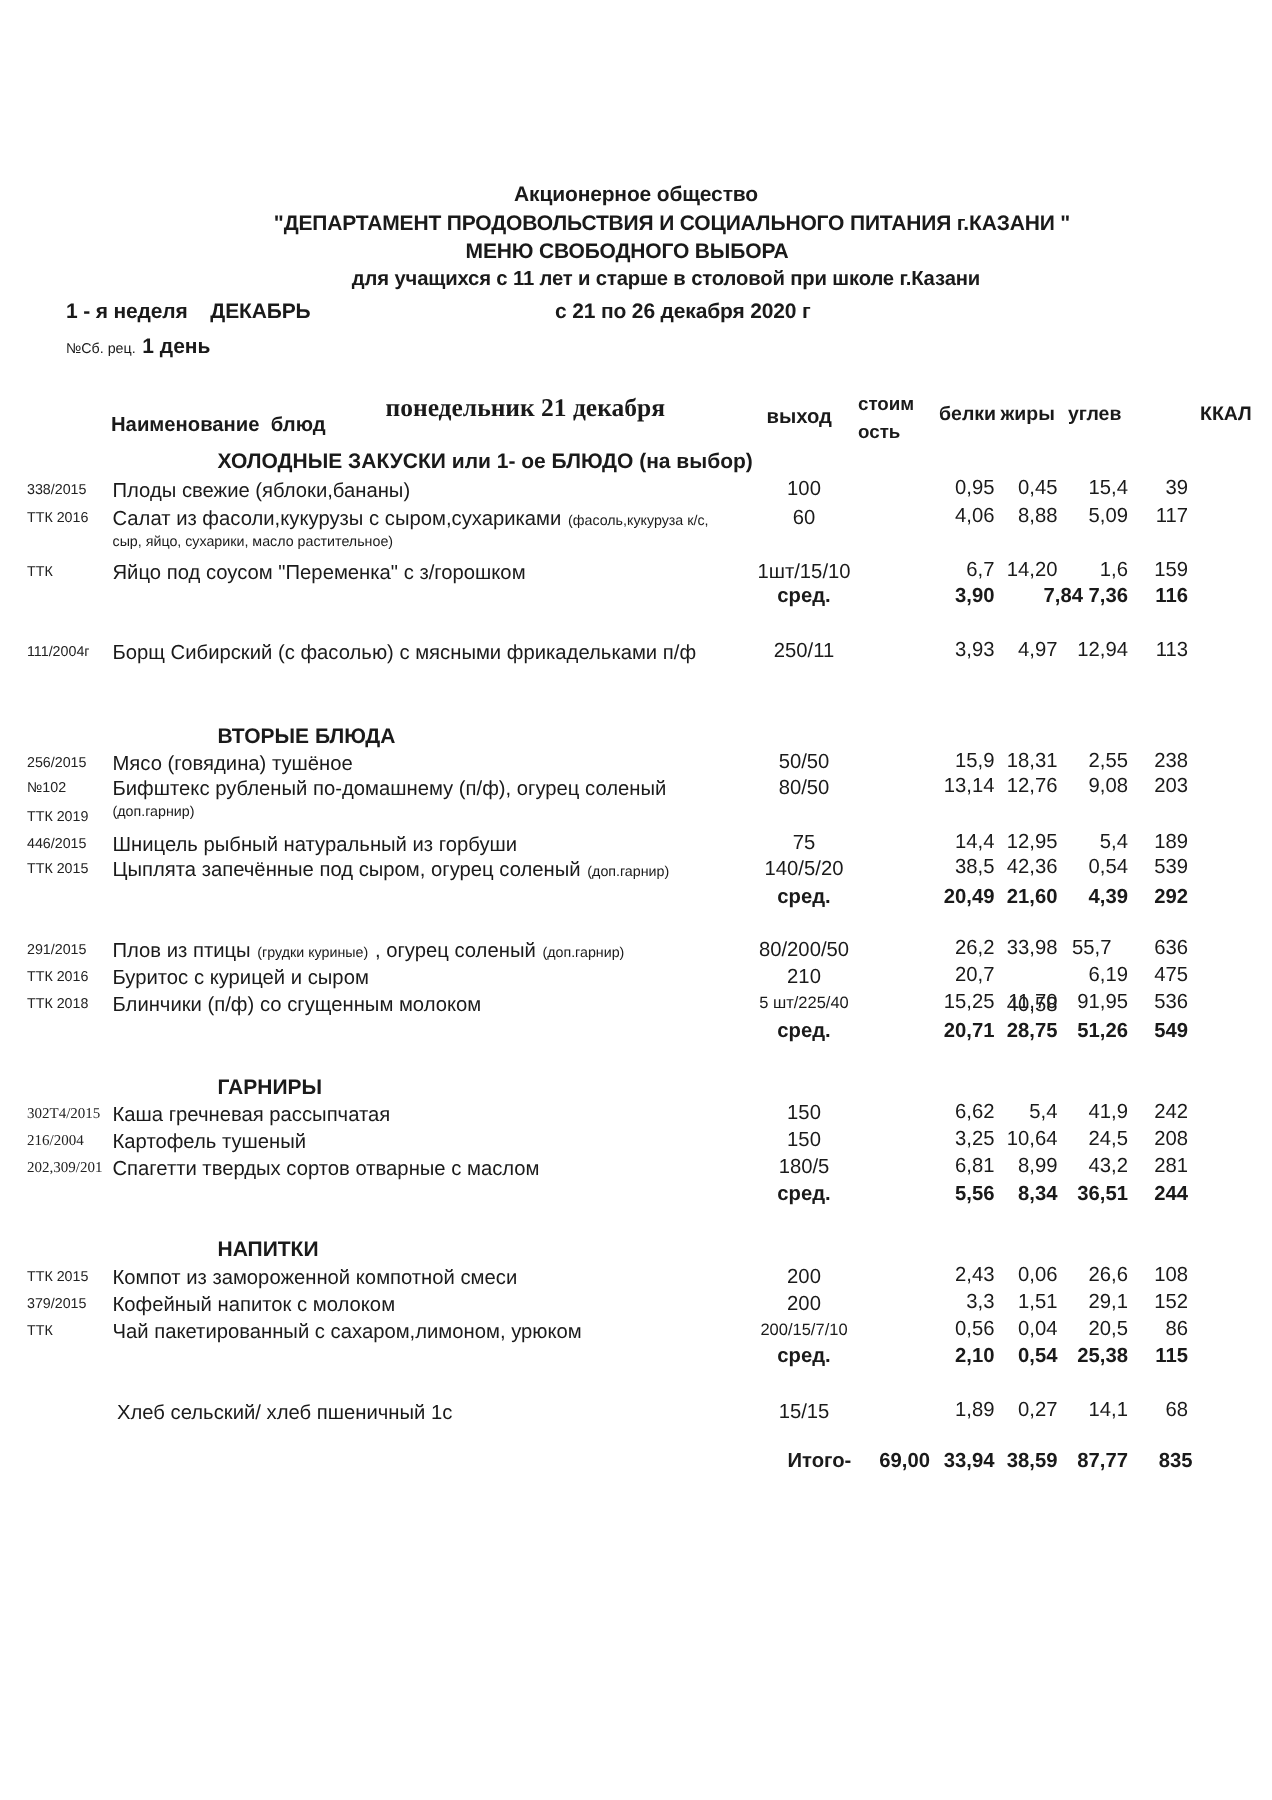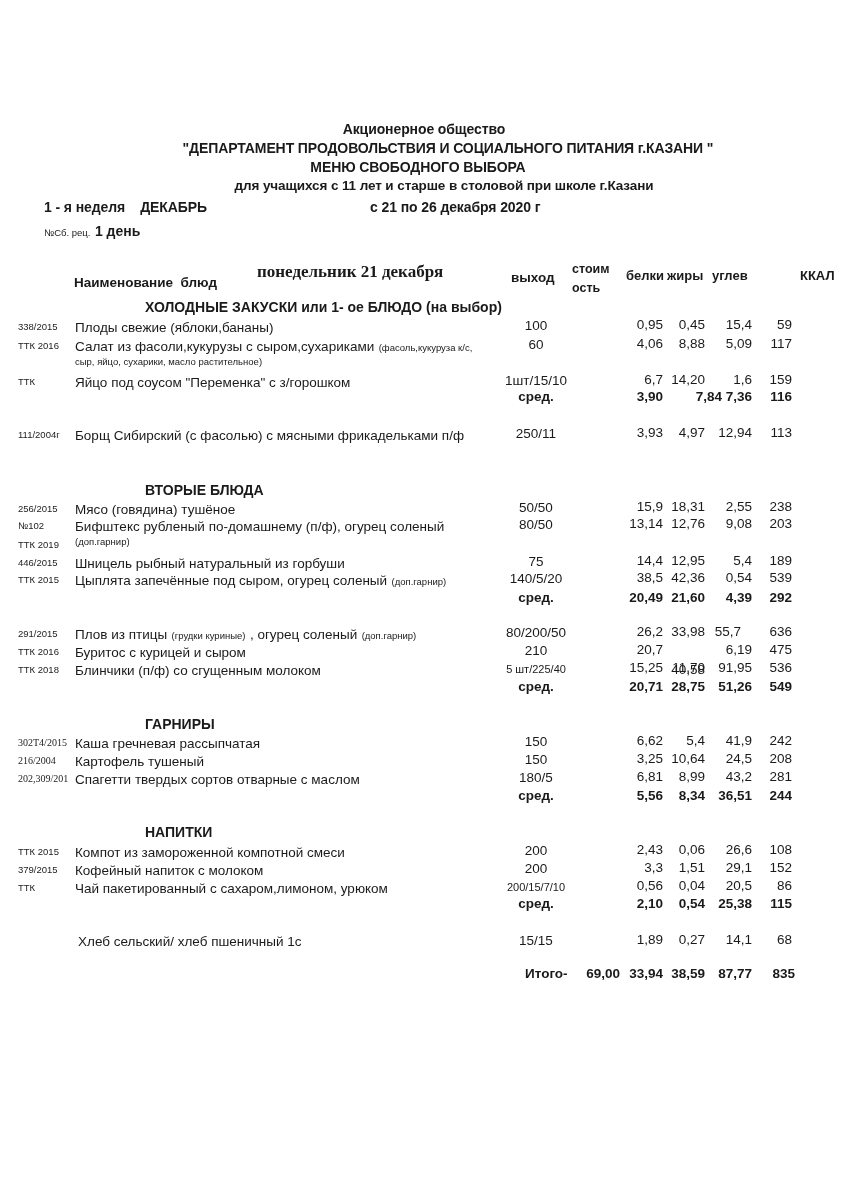--- a/index.html
+++ b/index.html
@@ -47,21 +47,21 @@
 
 <div class="abs section" style="top:299px; left:145px;">ХОЛОДНЫЕ  ЗАКУСКИ  или 1- ое БЛЮДО (на выбор)</div>
 
 <div id="rows">
     <div class="abs code" style="top: 321px; left: 18px;">338/2015</div>
     <div class="abs" style="top: 318px; left: 75px;"><span class="name">Плоды свежие (яблоки,бананы)</span> </div>
     <div class="abs yield" style="top: 318px; left: 481px;">100</div>
     <div class="abs num" style="top: 317px; left: 618px;width:45px;">0,95</div>
     <div class="abs num" style="top: 317px; left: 662px;width:43px;">0,45</div>
     <div class="abs num" style="top: 317px; left: 705px;width:47px;">15,4</div>
-    <div class="abs num" style="top: 317px; left: 752px;width:40px;">59</div>
+    <div class="abs num" style="top: 317px; left: 752px;width:40px;">39</div>
     <div class="abs code" style="top: 340px; left: 18px;">ТТК 2016</div>
     <div class="abs" style="top: 337px; left: 75px;"><span class="name">Салат из фасоли,кукурузы с сыром,сухариками</span> <span class="small">(фасоль,кукуруза к/с,</span> </div>
     <div class="abs small" style="top: 356px; left: 75px;">сыр, яйцо, сухарики, масло растительное)</div>
     <div class="abs yield" style="top: 337px; left: 481px;">60</div>
     <div class="abs num" style="top: 336px; left: 618px;width:45px;">4,06</div>
     <div class="abs num" style="top: 336px; left: 662px;width:43px;">8,88</div>
     <div class="abs num" style="top: 336px; left: 705px;width:47px;">5,09</div>
     <div class="abs num" style="top: 336px; left: 752px;width:40px;">117</div>
     <div class="abs code" style="top: 376px; left: 18px;">ТТК</div>
     <div class="abs" style="top: 373px; left: 75px;"><span class="name">Яйцо под соусом "Переменка" с з/горошком</span> </div>

